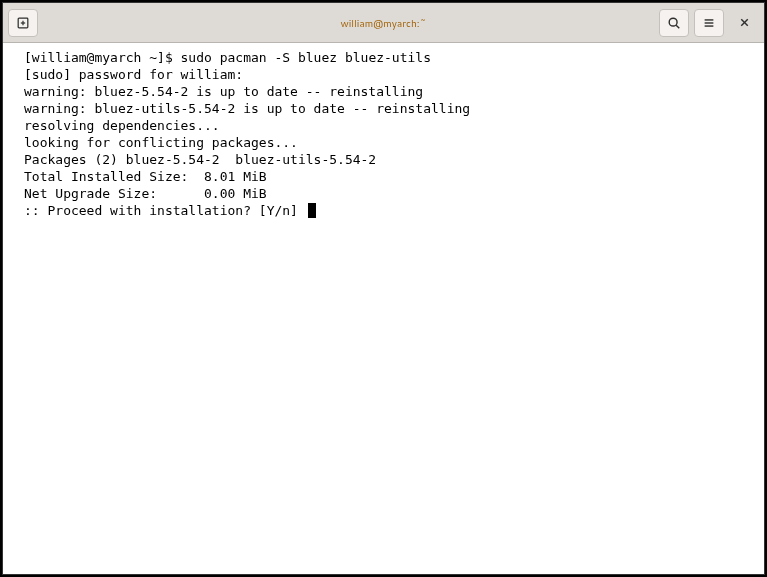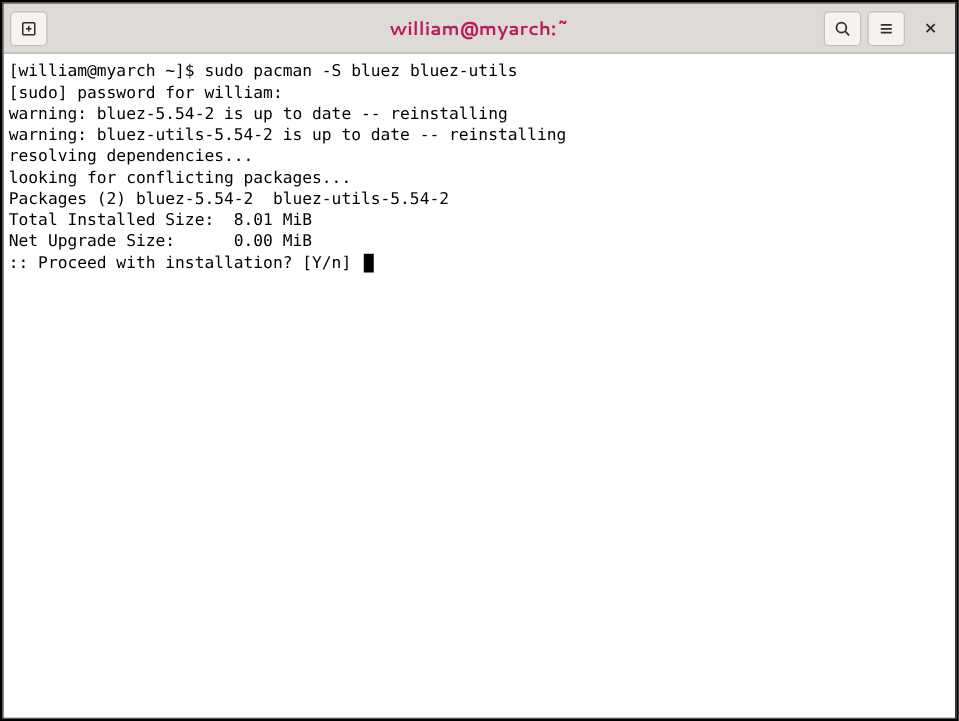--- a/index.html
+++ b/index.html
@@ -29,23 +29,23 @@
     }
     .titlebar-left {
       display: flex;
       align-items: center;
     }
     .titlebar-title {
       position: absolute;
       left: 50%;
       transform: translateX(-50%);
       font-family: Cantarell, "DejaVu Sans", sans-serif;
-      font-weight: bold;
-      font-size: 15px;
-      color: #be185d;
+      font-weight: normal;
+      font-size: 10px;
+      color: #a16207;
     }
     .titlebar-right {
       display: flex;
       align-items: center;
       gap: 5px;
       margin-left: auto;
     }
     .tb-btn {
       width: 30px;
       height: 28px;
@@ -65,21 +65,21 @@
       display: flex;
       align-items: center;
       justify-content: center;
       cursor: pointer;
       color: #2e2e2e;
       border-radius: 4px;
     }
     .terminal {
       flex: 1;
       background: #fff;
-      padding: 6px 4px;
+      padding: 6px 21px;
       color: #000;
       font-size: 13px;
       line-height: 17px;
       white-space: pre;
       overflow: hidden;
     }
     .prompt-line { display: block; }
     .cursor {
       display: inline-block;
       width: 8px;

